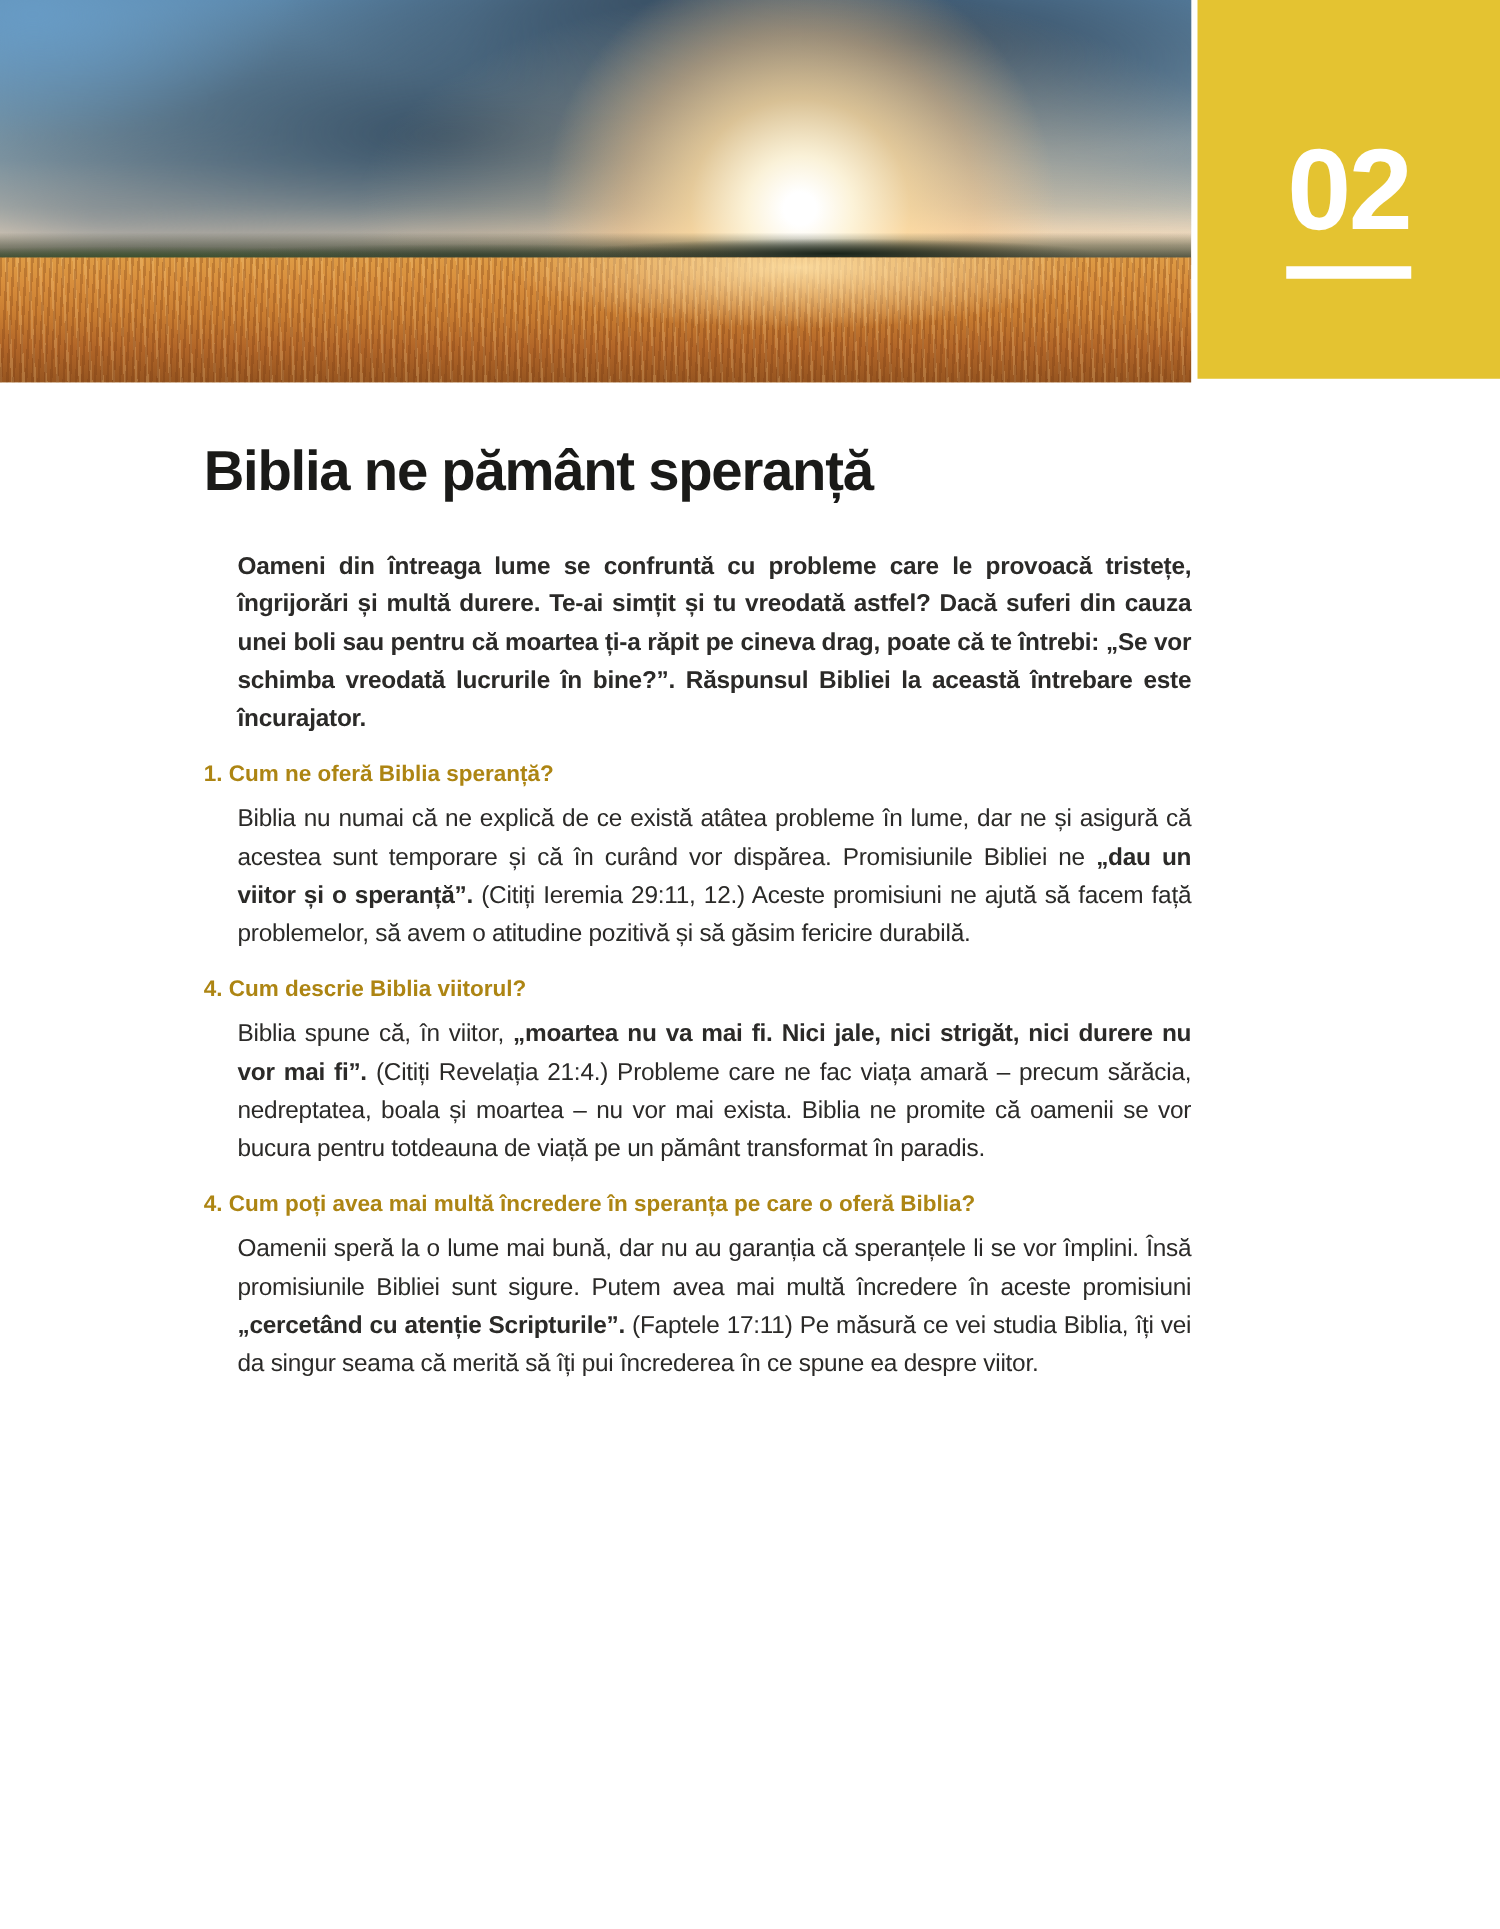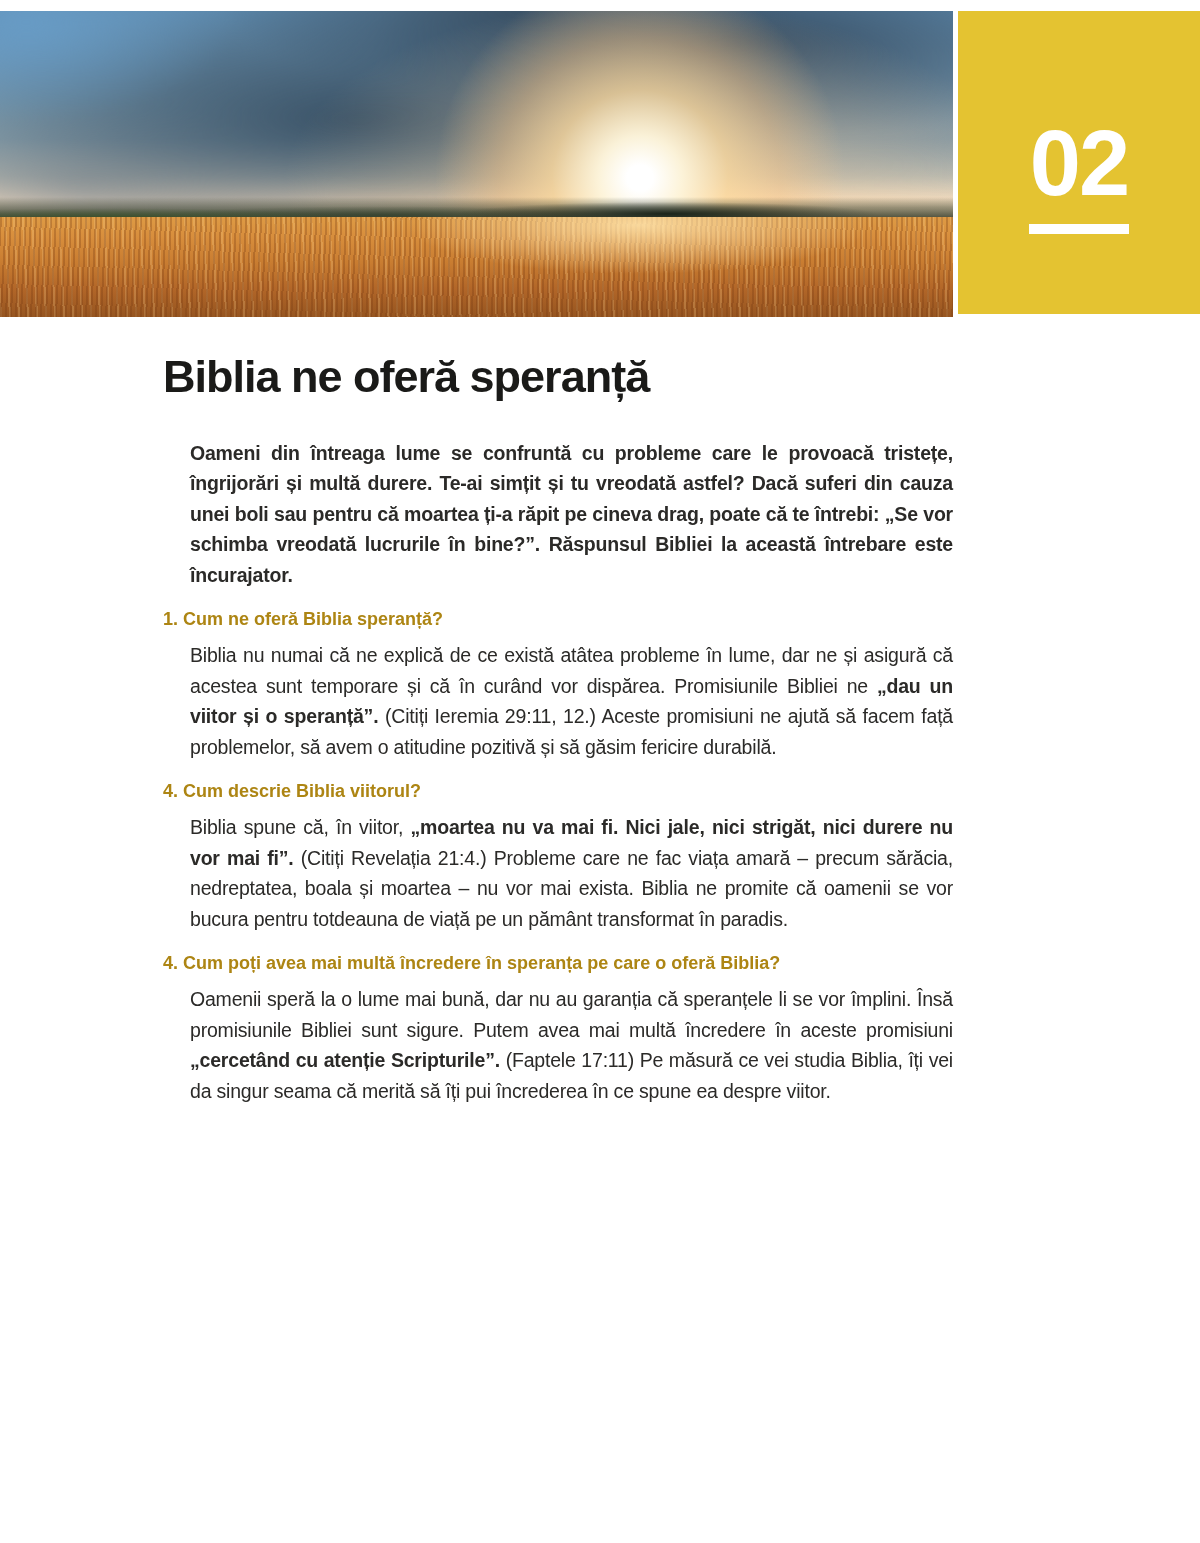--- a/index.html
+++ b/index.html
@@ -8,21 +8,21 @@
     position: relative;
     width: 1200px;
     height: 1543px;
     background: #ffffff;
     overflow: hidden;
     font-family: "Liberation Sans", sans-serif;
     -webkit-font-smoothing: antialiased;
   }
 
   
-  .hero-row { position: absolute; top: 11px; left: 0; width: 1032px; height: 306px; }
+  .hero-row { position: absolute; top: 0; left: 0; width: 1032px; height: 306px; }
 
   .hero {
     position: absolute; top: 0; left: 0;
     width: 953px; height: 306px;
     overflow: hidden;
     background: linear-gradient(180deg,
       #5f8cb0 0%, #6f97b4 16%, #7fa0b4 30%, #8ea7b3 42%,
       #bdbfb6 54%, #ecd9c0 61%, #f6dfbd 65%, #efd2ae 70%,
       #e0c29e 78%, #d3b691 100%);
   }
@@ -133,21 +133,21 @@
       <div class="hero-horizon"></div>
       <div class="hero-field"></div>
     </div>
     <aside class="badge">
       <div class="badge-number">02</div>
       <div class="badge-underline"></div>
     </aside>
   </header>
 
   <main class="content">
-    <h1 class="title">Biblia ne oferă speranță</h1>
+    <h1 class="title">Biblia ne pământ speranță</h1>
     <p class="body intro">Oameni din întreaga lume se confruntă cu probleme care le provoacă tristețe, îngrijorări și multă durere. Te-ai simțit și tu vreodată astfel? Dacă suferi din cauza unei boli sau pentru că moartea ți-a răpit pe cineva drag, poate că te întrebi: „Se vor schimba vreodată lucrurile în bine?”. Răspunsul Bibliei la această întrebare este încurajator.</p>
     <div id="sections">
   <section class="qa-section">
     <h2 class="q-heading">1. Cum ne oferă Biblia speranță?</h2>
     <p class="body answer"><span>Biblia nu numai că ne explică de ce există atâtea probleme în lume, dar ne și asigură că acestea sunt temporare și că în curând vor dispărea. Promisiunile Bibliei ne </span><strong>„dau un viitor și o speranță”.</strong><span> (Citiți Ieremia 29:11, 12.) Aceste promisiuni ne ajută să facem față problemelor, să avem o atitudine pozitivă și să găsim fericire durabilă.</span></p>
   </section>
 
   <section class="qa-section">
     <h2 class="q-heading">4. Cum descrie Biblia viitorul?</h2>
     <p class="body answer"><span>Biblia spune că, în viitor, </span><strong>„moartea nu va mai fi. Nici jale, nici strigăt, nici durere nu vor mai fi”.</strong><span> (Citiți Revelația 21:4.) Probleme care ne fac viața amară – precum sărăcia, nedreptatea, boala și moartea – nu vor mai exista. Biblia ne promite că oamenii se vor bucura pentru totdeauna de viață pe un pământ transformat în paradis.</span></p>

